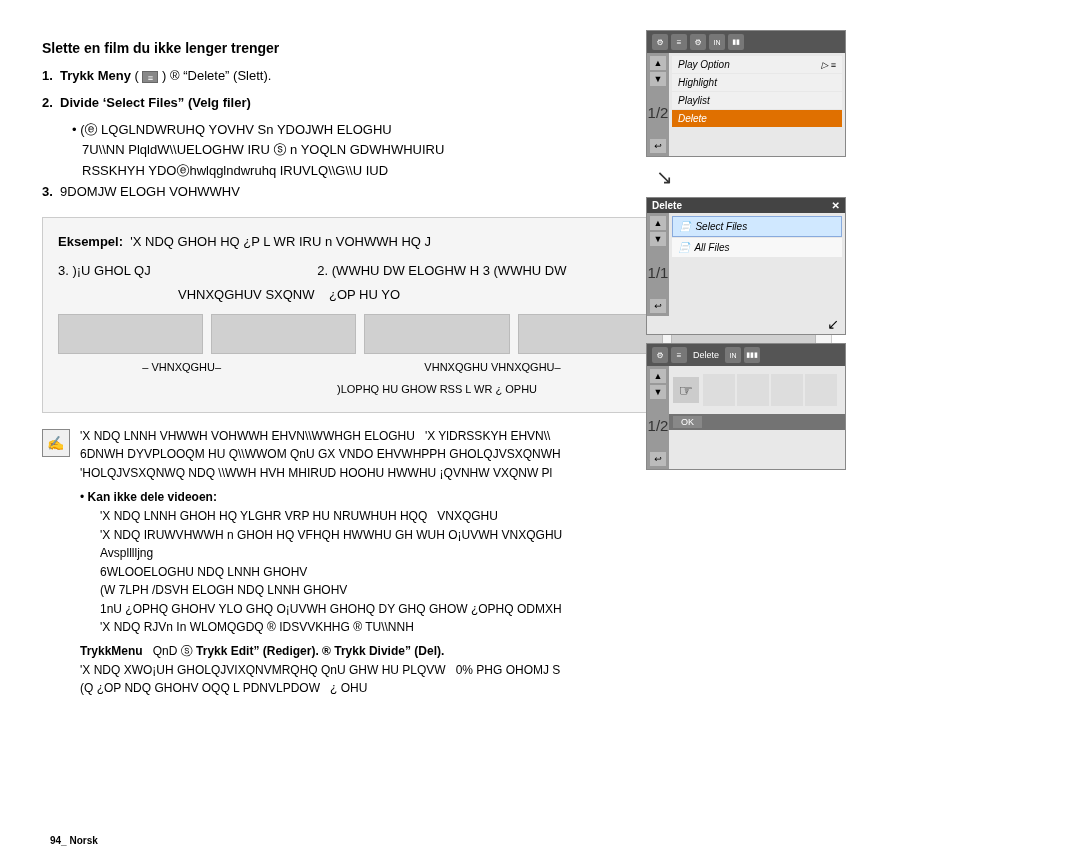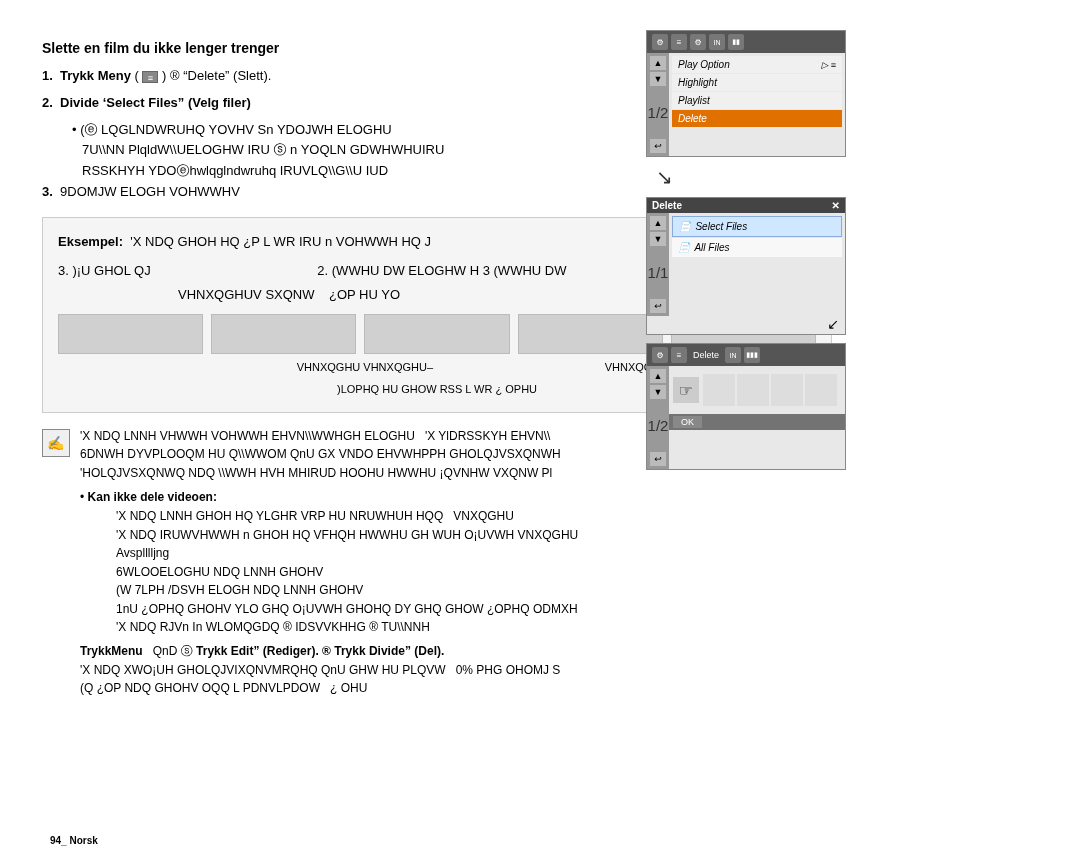--- a/index.html
+++ b/index.html
@@ -238,21 +238,21 @@
     .note-text {
       font-size: 12px;
       line-height: 1.55;
     }
 
     .note-text .sub-section {
       margin-top: 6px;
     }
 
     .note-text .indent {
-      margin-left: 36px;
+      margin-left: 20px;
     }
 
     .bottom-label {
       position: absolute;
       bottom: 20px;
       left: 50px;
       font-size: 10px;
       font-weight: bold;
     }
 
@@ -334,20 +334,21 @@
       
       <div style="display:flex; gap:8px; margin-top:8px;">
         <div style="flex:1; height:40px; background:#d0d0d0; border:1px solid #bbb;"></div>
         <div style="flex:1; height:40px; background:#d0d0d0; border:1px solid #bbb;"></div>
         <div style="flex:1; height:40px; background:#d0d0d0; border:1px solid #bbb;"></div>
         <div style="flex:1; height:40px; background:#d0d0d0; border:1px solid #bbb;"></div>
         <div style="flex:1; height:40px; background:#d0d0d0; border:1px solid #bbb;"></div>
       </div>
       
       <div style="display:flex; gap:8px; margin-top:4px; font-size:11px;">
+        <div style="flex:1; text-align:center;">– VHNXQGHU–</div>
         <div style="flex:1; text-align:right;">VHNXQGHU VHNXQGHU–</div>
         <div style="flex:1; text-align:center;">VHNXQG</div>
       </div>
       <div style="text-align:center; font-size:11px; margin-top:2px;">
         )LOPHQ HU GHOW RSS L WR ¿ OPHU
       </div>
     </div>
 
     <div class="note-area">
       <div class="note-icon">✍</div>

